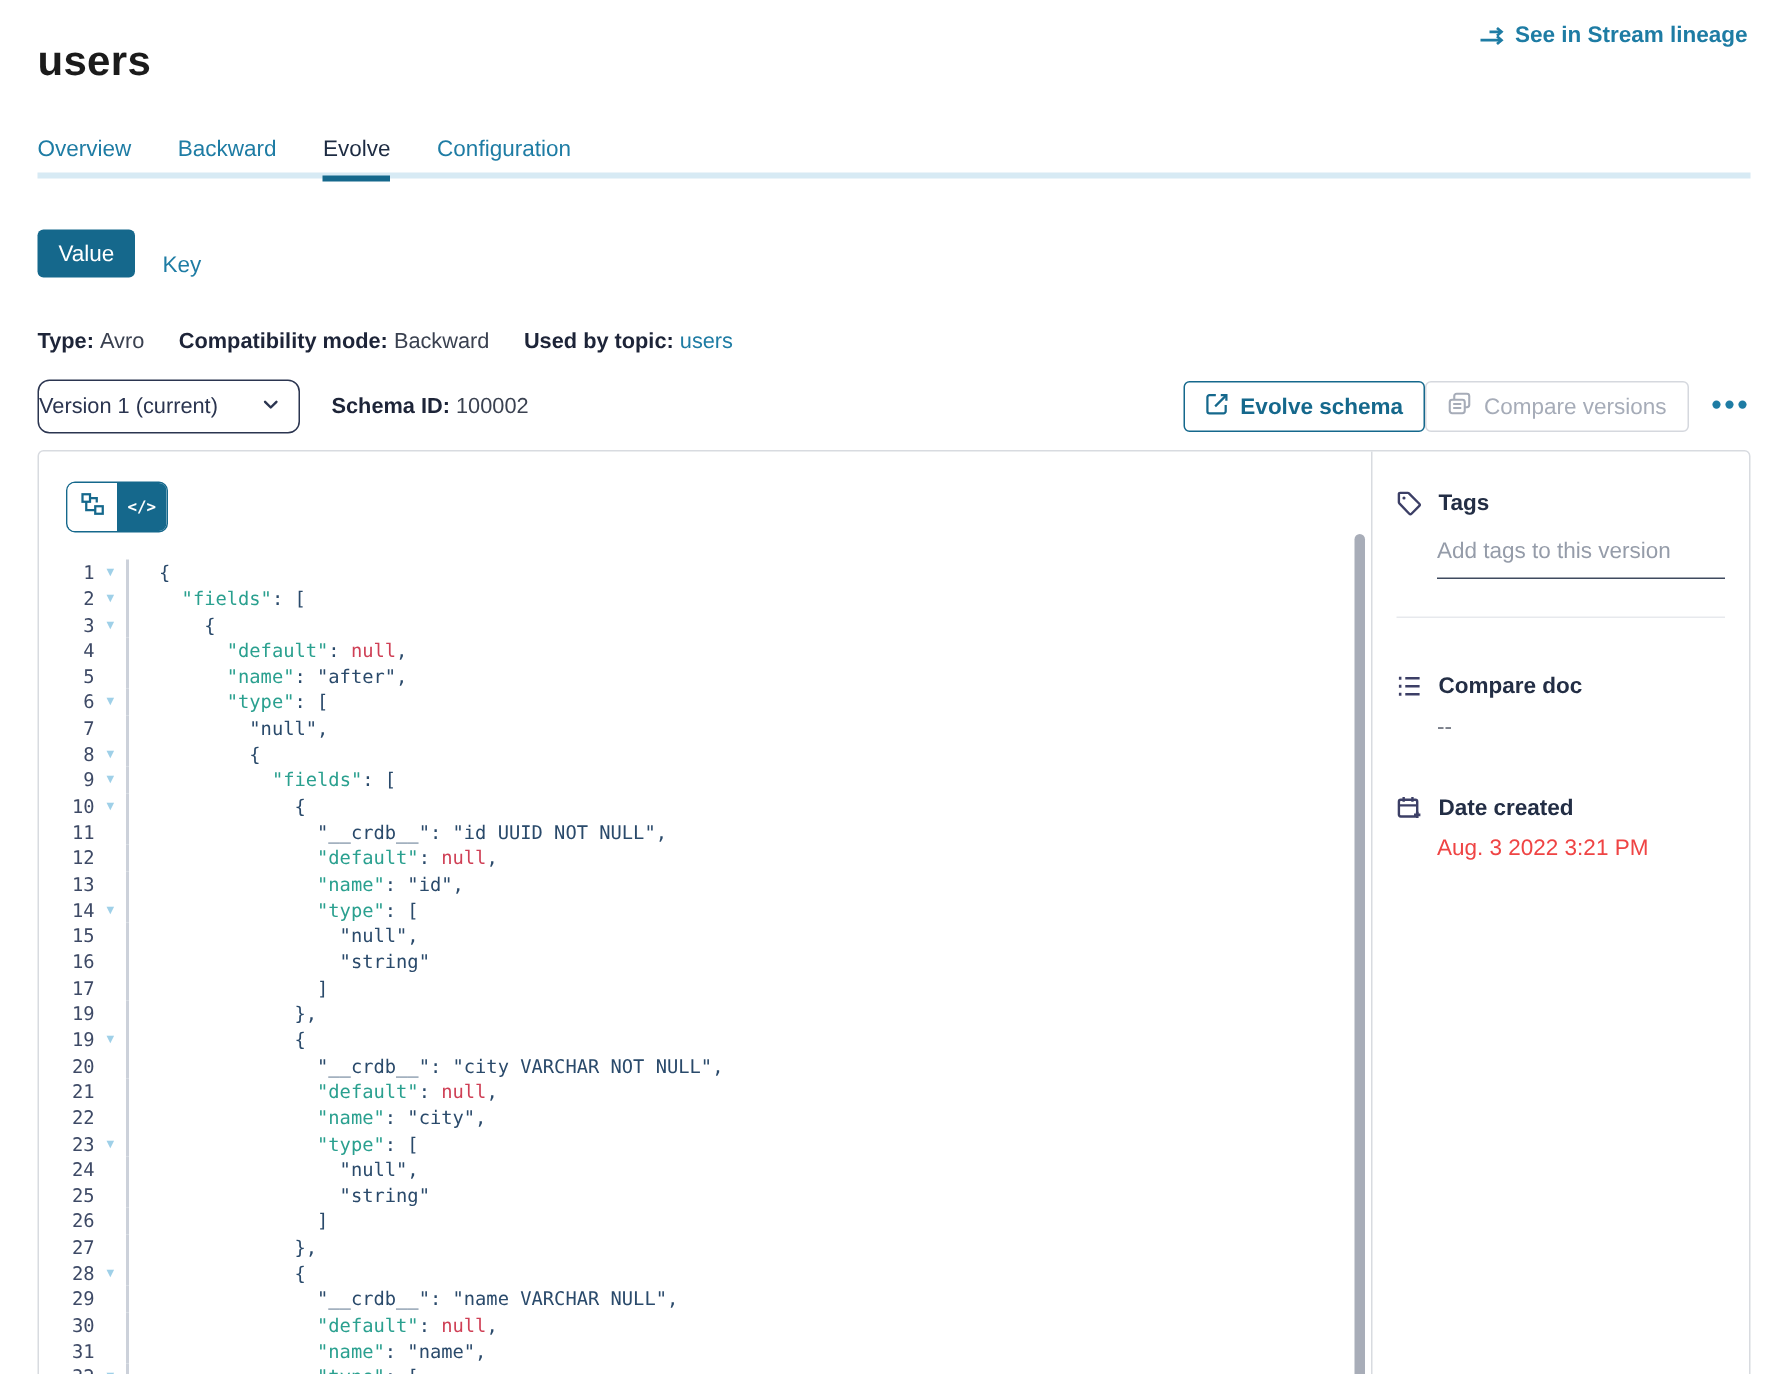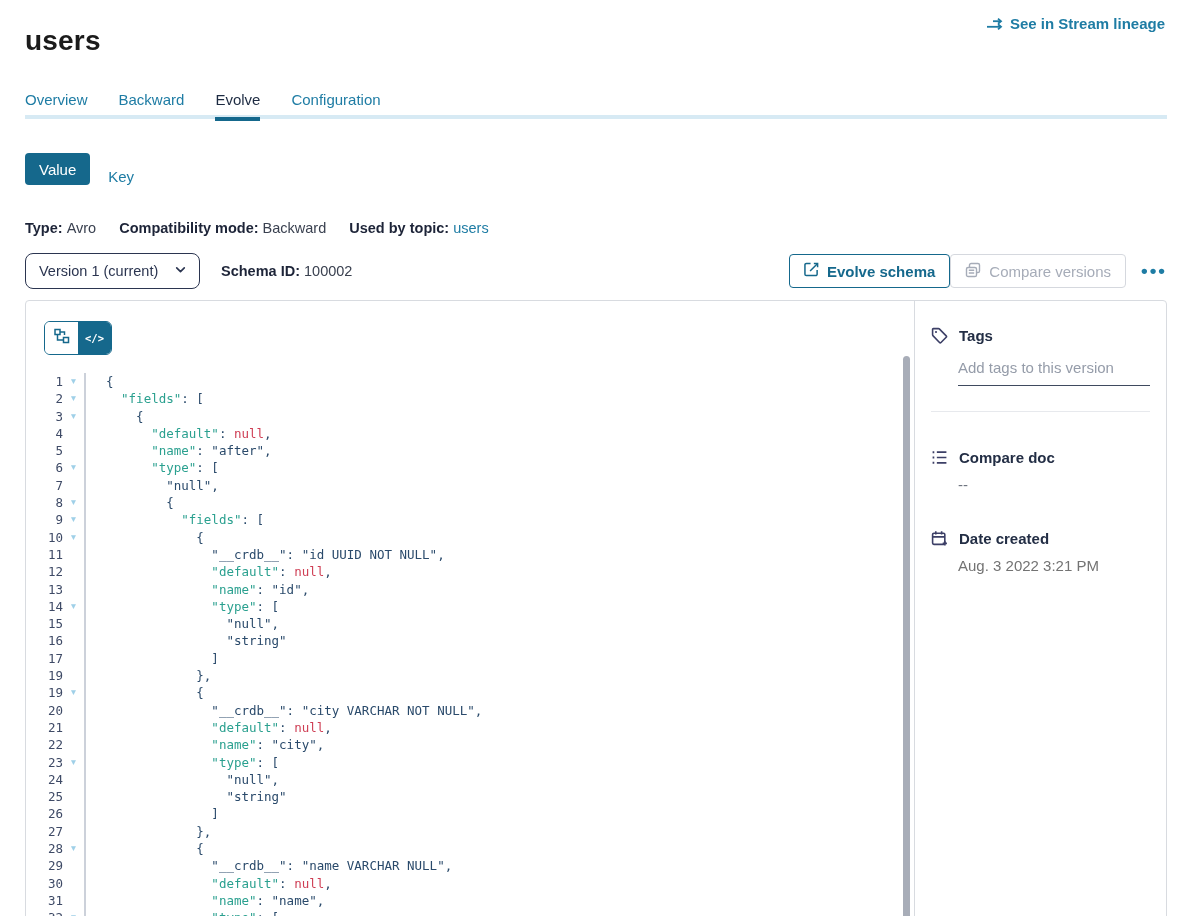--- a/index.html
+++ b/index.html
@@ -25,21 +25,21 @@
     height:32px;padding:0 14px;cursor:pointer;font-family:inherit;}
   .key-link{margin-left:18px;color:var(--link);font-size:15px;font-weight:500;cursor:pointer;}
   
   .meta-row{position:absolute;left:25px;top:220px;display:flex;font-size:14.5px;color:#3A4150;}
   .meta-item{margin-right:23px;}
   .meta-item b{color:#1D2438;font-weight:700;}
   .meta-item .meta-link{color:var(--link);cursor:pointer;}
   
   .version-row{position:absolute;left:25px;top:253px;right:22px;display:flex;align-items:center;}
   .version-select{width:175px;height:36px;border:1.5px solid #2B3550;border-radius:8px;display:flex;
-    align-items:center;justify-content:space-between;padding:0 12px 0 13px;font-size:14.5px;color:#2B3550;
+    align-items:center;justify-content:space-between;padding:0 12px 0 0;font-size:14.5px;color:#2B3550;
     box-sizing:border-box;cursor:pointer;background:#fff;}
   .schema-id{margin-left:21px;font-size:14.5px;color:#3A4150;}
   .schema-id b{color:#1D2438;}
   .vr-spacer{flex:1;}
   .btn{display:flex;align-items:center;gap:8px;height:34px;padding:0 14px;border-radius:4px;background:#fff;
     font-size:15px;box-sizing:border-box;cursor:pointer;font-family:inherit;}
   .btn-disabled{border:1px solid #D5D8DE;color:var(--disabled);font-weight:500;cursor:default;}
   .btn-primary{border:1px solid var(--accent);color:var(--accent);font-weight:600;margin-left:18px;}
   .more-btn{margin-left:15px;color:var(--link);font-size:19px;letter-spacing:2px;font-weight:700;cursor:pointer;line-height:34px;}
   
@@ -65,21 +65,21 @@
   .scroll-thumb{position:absolute;left:877px;top:55px;width:7px;height:600px;border-radius:4px;background:#A8ADB8;cursor:pointer;}
   
   .side-col{flex:1;border-left:1px solid var(--border);padding:26px 16px;box-sizing:border-box;}
   .section-head{display:flex;align-items:center;gap:11px;font-size:15px;font-weight:700;color:#232E45;}
   .section-head svg{flex:none;display:block;color:#3C3F66;}
   .tags-input{display:block;margin:13px 0 0 27px;width:192px;border:none;border-bottom:1px solid #3F4A5F;
     font-size:15px;padding:2px 0 9px;outline:none;font-family:inherit;color:#232E45;background:transparent;}
   .tags-input::placeholder{color:#959CA9;}
   .side-divider{border:none;border-top:1px solid #E7E9ED;margin:25px 0 0 0;}
   .sec{margin-top:37px;}
-  .sec-value{margin:10px 0 0 27px;font-size:15px;color:#737373;}
+  .sec-value{margin:10px 0 0 27px;font-size:15px;color:#ef4444;}
   .sec-value.muted{color:var(--muted);}
 </style>
 </head>
 <body>
 
 <h1 class="page-title">users</h1>
 
 <div class="lineage-link">
   <span>
     <svg width="17" height="14" viewBox="0 0 17 14" fill="none" stroke="currentColor" stroke-width="1.8">

